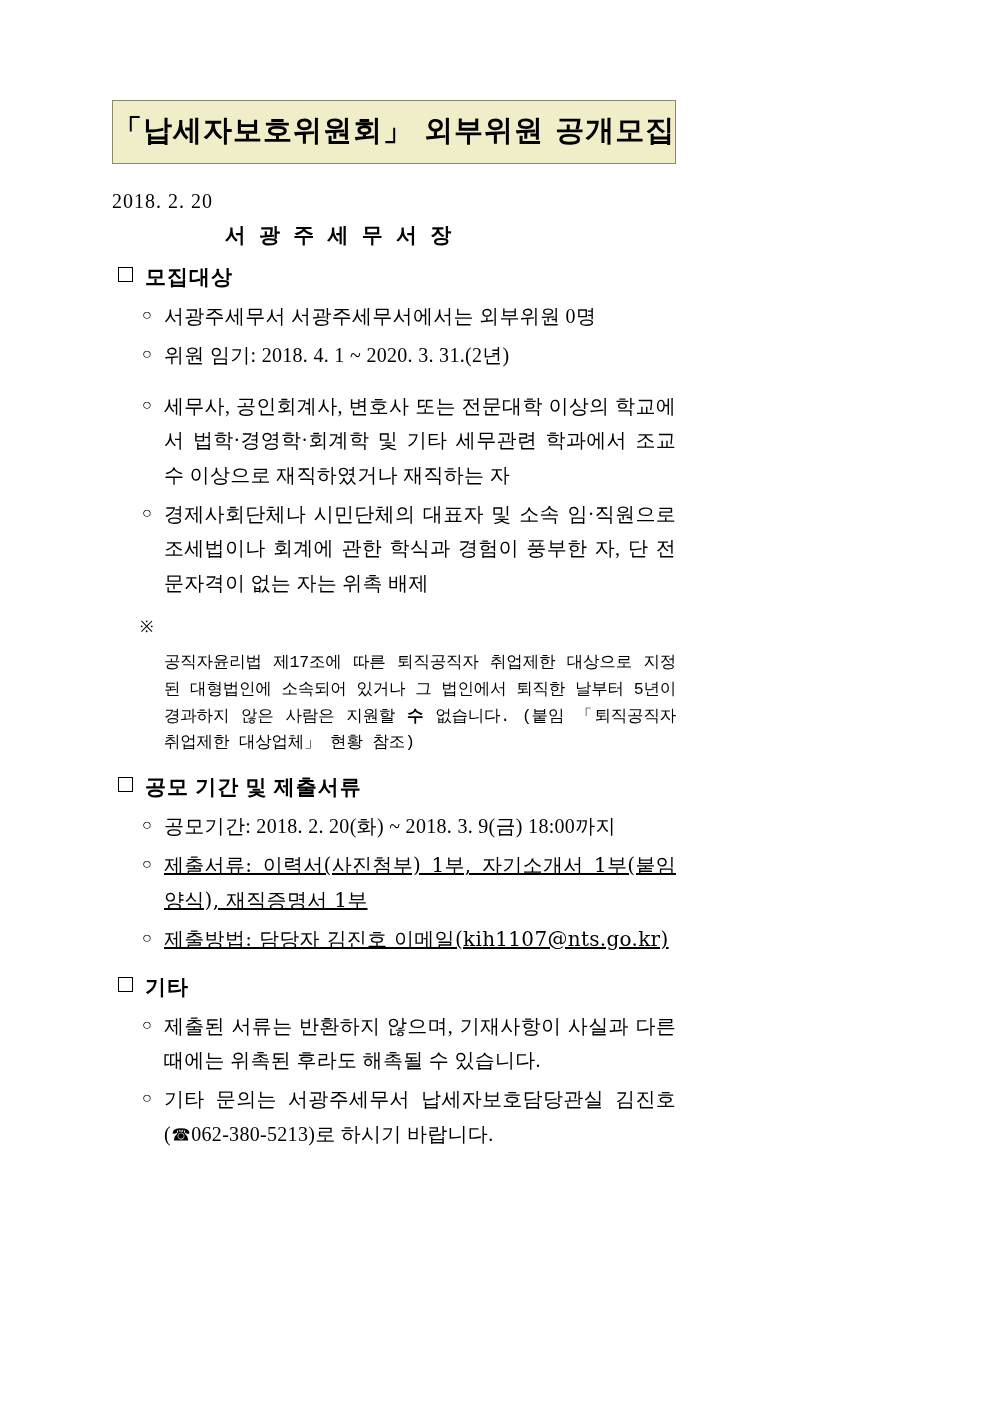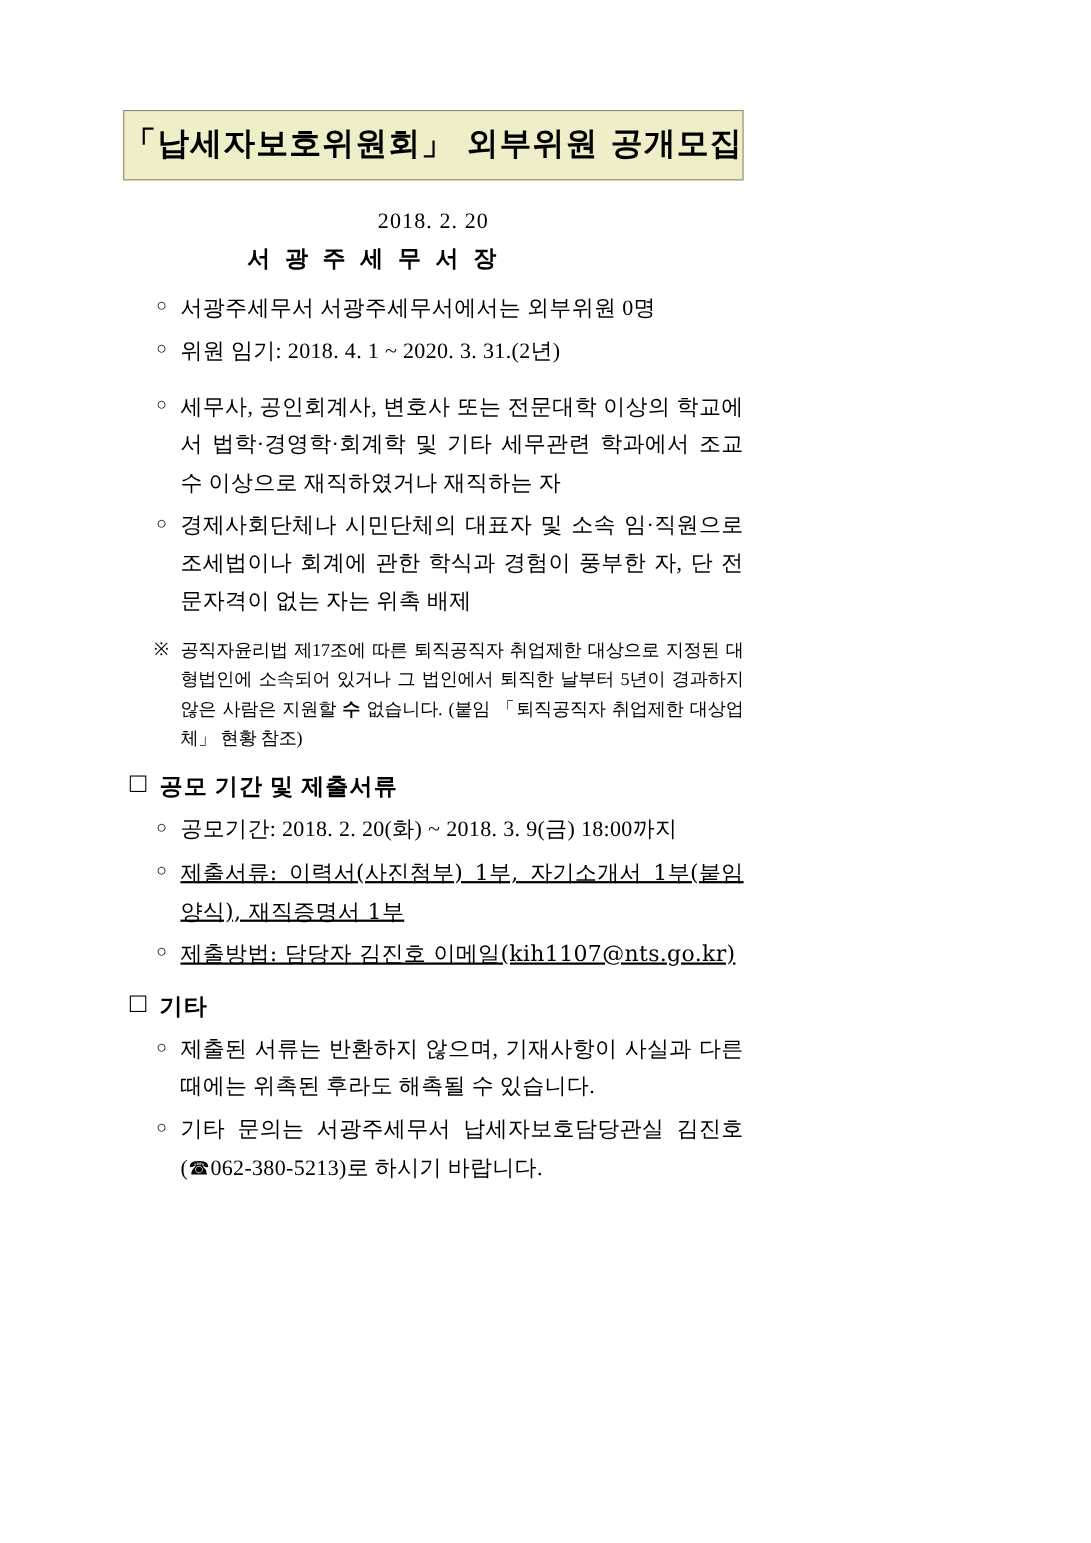--- a/index.html
+++ b/index.html
@@ -35,21 +35,21 @@
     white-space: pre;
   }
   .intro {
     font-size: 21px;
     line-height: 1.78;
     text-align: justify;
     letter-spacing: 0.4px;
     margin-bottom: 18px;
   }
   .date-line {
-    text-align: center;
+    text-align: left;
     font-size: 20px;
     margin: 24px 0 8px 0;
     letter-spacing: 1px;
   }
   .signer-line {
     text-align: center;
     font-size: 21px;
     font-weight: bold;
     padding-right: 108px;
     letter-spacing: 4px;
@@ -108,22 +108,23 @@
     line-height: 1.62;
   }
   .note .mark {
     flex: 0 0 auto;
     width: 24px;
     font-size: 16px;
   }
   .note .ntxt {
     flex: 1 1 auto;
     text-align: justify;
-    font-family: Liberation Serif, serif;
+    font-family: Liberation Mono, monospace;
     letter-spacing: -0.2px;
+    margin-top: 36px;
   }
   .note .ntxt .b {
     font-weight: bold;
   }
   .tight {
     font-family: "DejaVu Serif", serif;
     text-decoration: underline;
   }
 </style>
 </head>
@@ -133,20 +134,24 @@
 
   <div class="title-box">
     <span class="title-text">「납세자보호위원회」 외부위원 공개모집</span>
   </div>
 
 
   <div class="date-line">2018. 2. 20</div>
   <div class="signer-line">서 광 주 세 무 서 장</div>
 
   <div class="section">
+    <div class="section-head">
+      <span class="sq"></span>
+      <span>모집대상</span>
+    </div>
     <ul class="items">
       <li>
         <span class="circ">○</span>
         <span class="itxt">서광주세무서 서광주세무서에서는 외부위원 0명</span>
       </li>
       <li>
         <span class="circ">○</span>
         <span class="itxt">위원 임기: 2018. 4. 1 ~ 2020. 3. 31.(2년)</span>
       </li>
     </ul>

